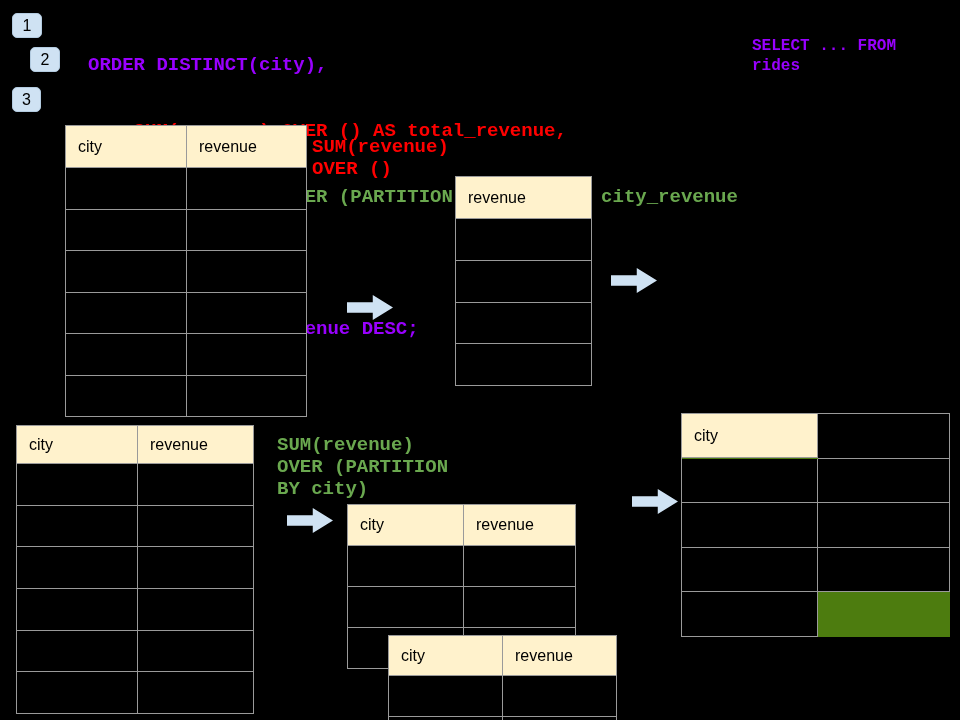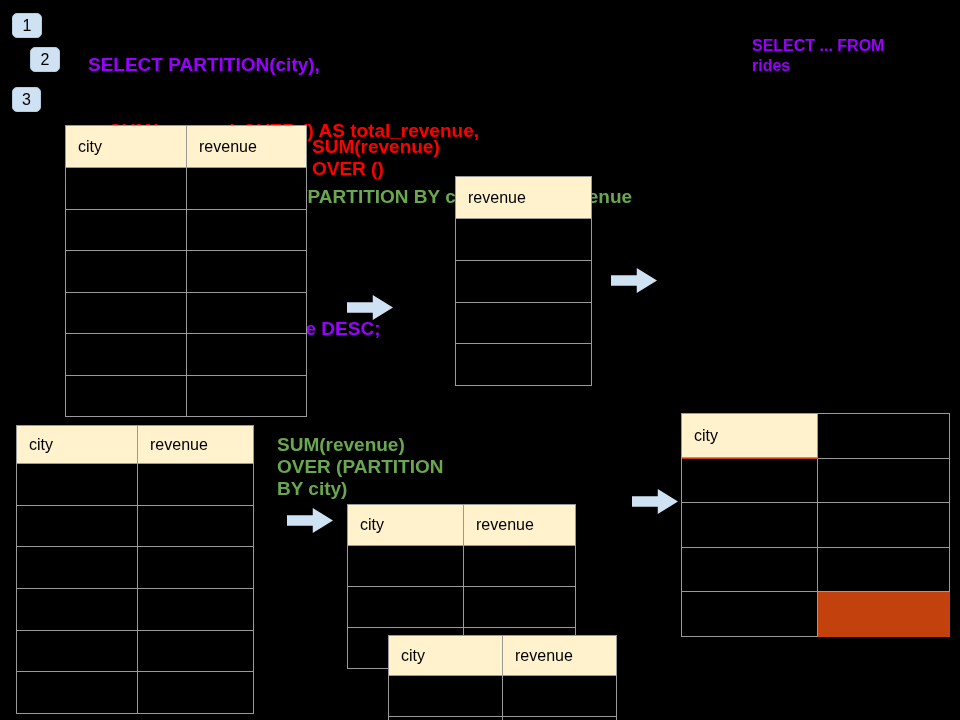--- a/index.html
+++ b/index.html
@@ -20,42 +20,42 @@
     color: #000;
     font-family: "Liberation Sans", sans-serif;
     font-size: 16px;
     display: flex; align-items: center; justify-content: center;
     box-sizing: border-box;
   }
 
   
   .code {
     position: absolute;
-    font-family: Liberation Sans, sans-serif;
+    font-family: Liberation Mono, monospace;
     font-weight: bold;
     font-size: 19px;
     line-height: 22px;
     white-space: pre;
   }
   .code-small {
     font-size: 16px;
     line-height: 20px;
   }
   .c-purple { color: #9900ff; }
   .c-red    { color: #ff0000; }
   .c-green  { color: #6aa84f; }
 
   
   .dtable {
     position: absolute;
     display: grid;
     box-sizing: border-box;
     border-top: 1px solid #9a9a9a;
     border-left: 1px solid #9a9a9a;
-    background: #c2410c;
+    background: #4d7c0f;
     text-align: center;
   }
   .dtable .th, .dtable .td {
     box-sizing: border-box;
     border-right: 1px solid #9a9a9a;
     border-bottom: 1px solid #9a9a9a;
   }
   .dtable .th {
     height: var(--hh);
     background: #fff2cc;
@@ -80,21 +80,21 @@
 </head>
 <body>
 
 <div class="canvas">
 
   <div class="badge" style="left:12px; top:13px; width:30px; height:25px;">1</div>
   <div class="badge" style="left:30px; top:47px; width:30px; height:25px;">2</div>
   <div class="badge" style="left:12px; top:87px; width:29px; height:25px;">3</div>
 
   <div class="code" style="left:88px; top:10px;">
-    <div class="c-purple">SELECT PARTITION(city),</div>
+    <div class="c-purple">ORDER DISTINCT(city),</div>
     <div class="c-red">    SUM(revenue) OVER () AS total_revenue,</div>
     <div class="c-green">    SUM(revenue) OVER (PARTITION BY city) as city_revenue</div>
     <div class="c-purple">  FROM rides</div>
     <div class="c-purple">  ORDER by city_revenue DESC;</div>
   </div>
 
   <div class="code code-small c-purple" style="left:752px; top:36px;">SELECT ... FROM
 rides</div>
 
   <div class="code c-red" style="left:312px; top:136px;">SUM(revenue)

